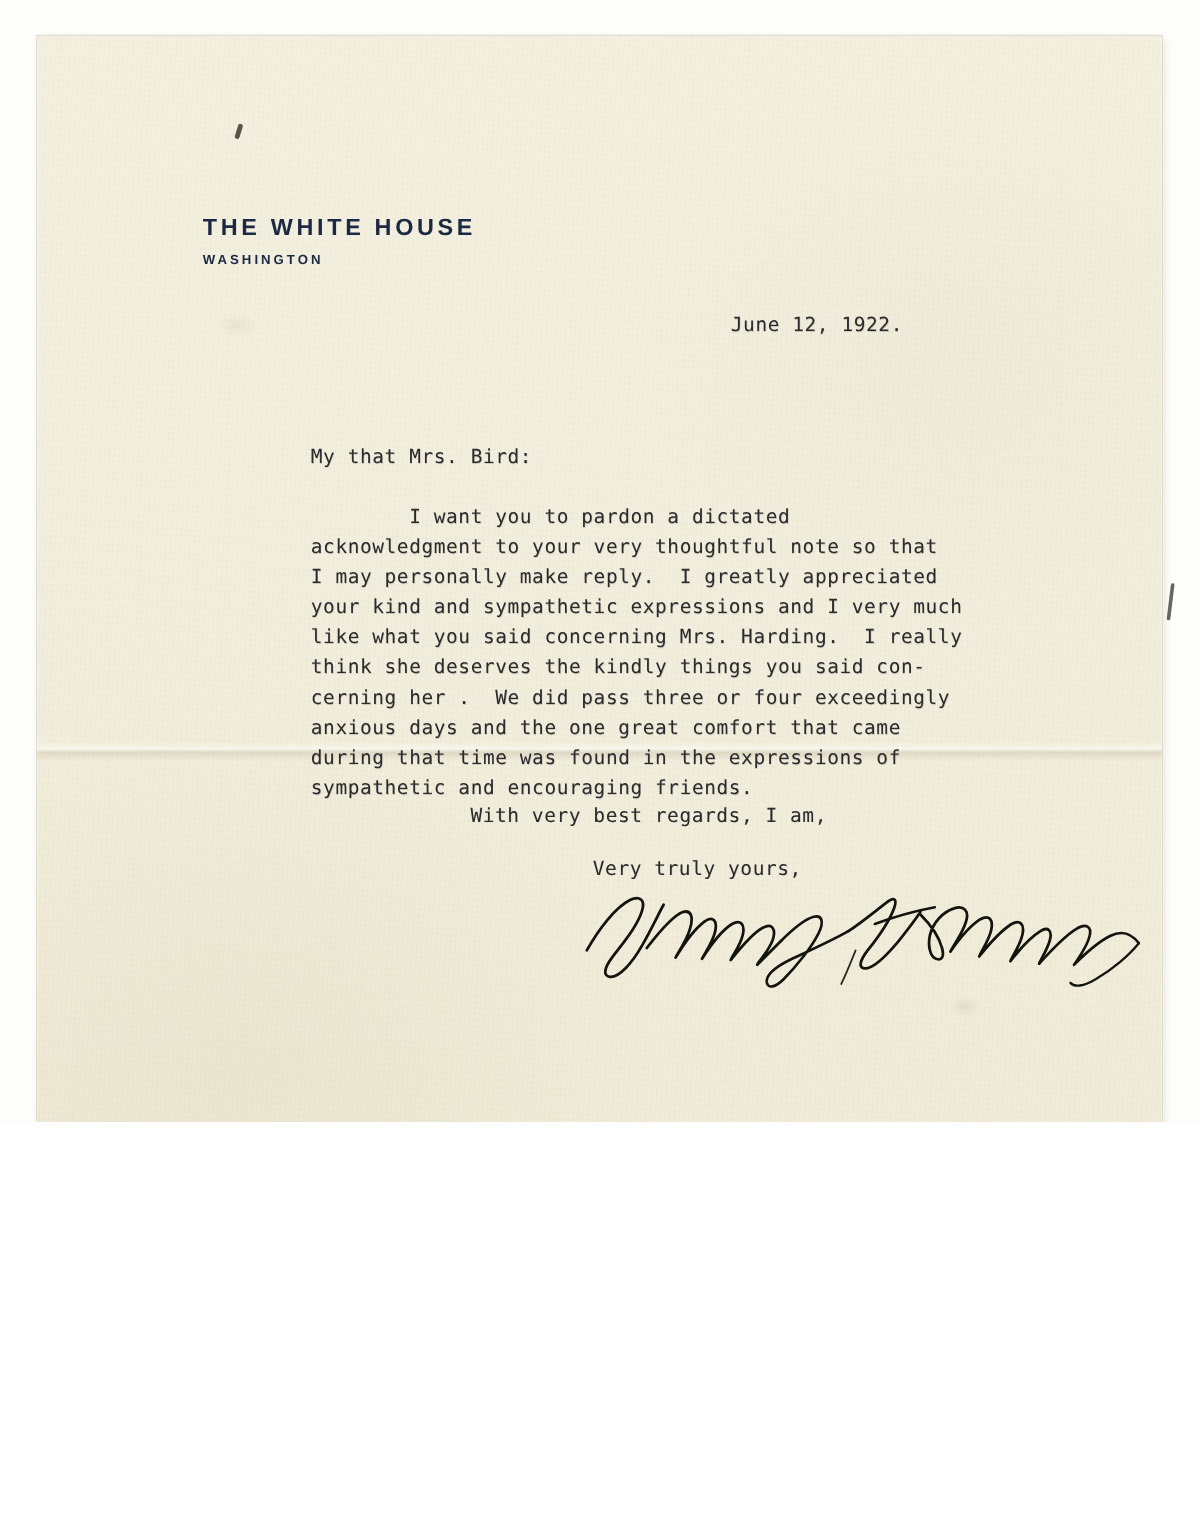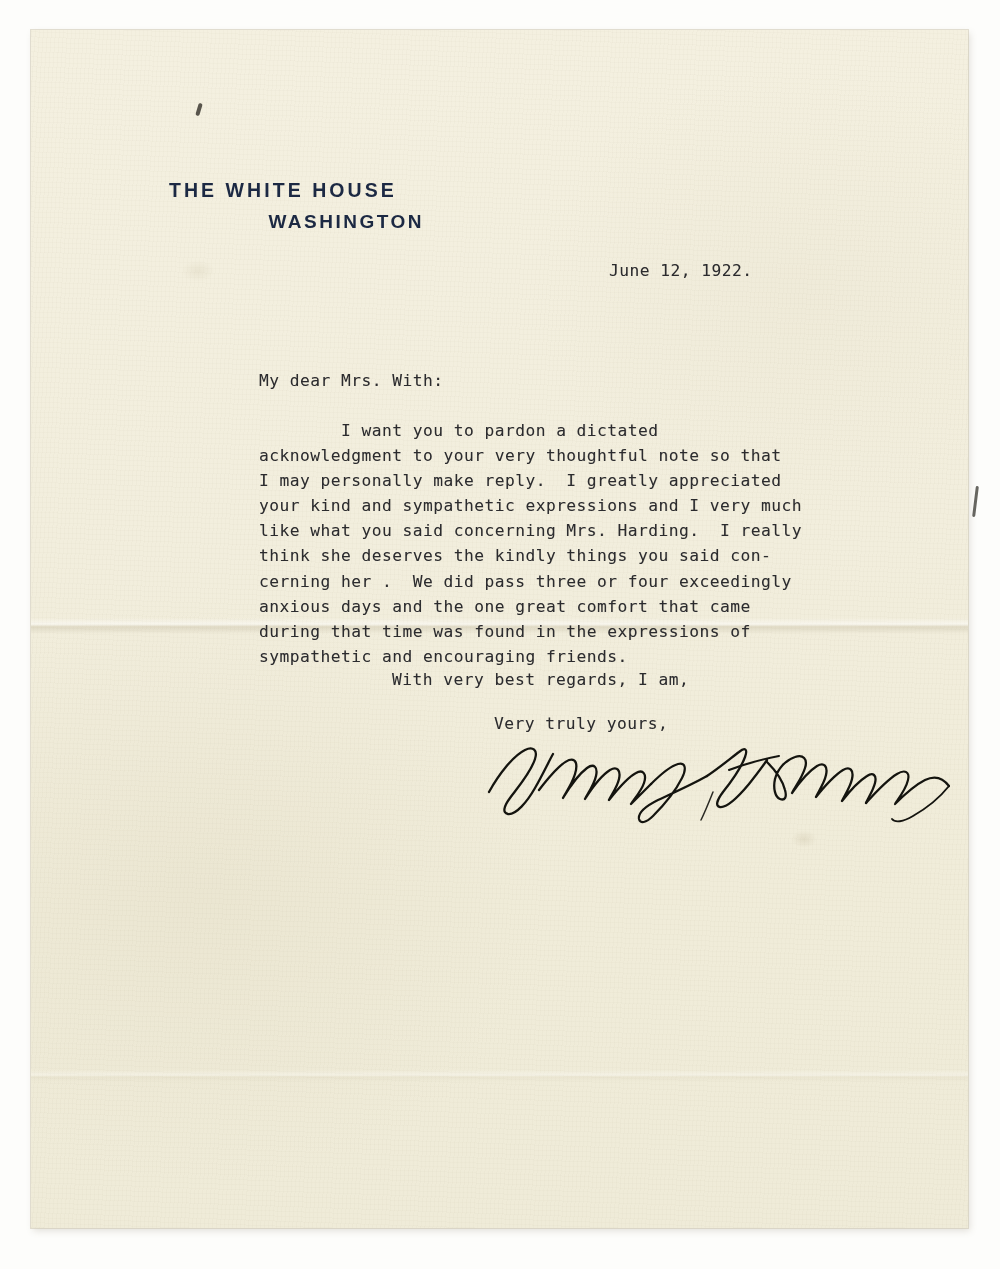--- a/index.html
+++ b/index.html
@@ -3,21 +3,21 @@
 <meta charset="utf-8">
 <style>
   html, body {
     margin: 0;
     padding: 0;
     background: #ffffff;
   }
   #scan {
     position: relative;
     width: 1000px;
-    height: 1269px;
+    height: 935px;
     background: #fdfdfb;
     overflow: hidden;
     font-family: "Liberation Sans", sans-serif;
   }
   
   #sheet {
     position: absolute;
     left: 31px;
     top: 30px;
     width: 937px;
@@ -80,25 +80,25 @@
   #lh-title {
     font-size: 19.5px;
     font-weight: 700;
     letter-spacing: 3.05px;
     color: #1c2943;
     white-space: nowrap;
     line-height: 1;
   }
   #lh-sub {
     margin-top: 11px;
-    font-size: 19px;
+    font-size: 11px;
     font-weight: 700;
     letter-spacing: 2.5px;
     color: #1c2943;
-    text-align: right;
+    text-align: left;
     padding-right: 1px;
     line-height: 1;
   }
   
   .tw {
     position: absolute;
     font-family: "DejaVu Sans Mono", "Liberation Mono", monospace;
     color: #2b2b2e;
     font-size: 16.2px;
     letter-spacing: 0.5px;
@@ -161,21 +161,21 @@
     <div class="blemish" style="left:150px; top:230px; width:34px; height:22px;
                 background:radial-gradient(ellipse at center, rgba(199,190,162,0.22), rgba(199,190,162,0) 70%);"></div>
 
     <div id="letterhead">
       <div id="lh-title">THE WHITE HOUSE</div>
       <div id="lh-sub">WASHINGTON</div>
     </div>
 
     <div class="tw" id="date-line">June 12, 1922.</div>
 
-    <div class="tw" id="salutation">My dear Mrs. With:</div>
+    <div class="tw" id="salutation">My that Mrs. Bird:</div>
 
     <div class="tw" id="body">        I want you to pardon a dictated
 acknowledgment to your very thoughtful note so that
 I may personally make reply.  I greatly appreciated
 your kind and sympathetic expressions and I very much
 like what you said concerning Mrs. Harding.  I really
 think she deserves the kindly things you said con-
 cerning her .  We did pass three or four exceedingly
 anxious days and the one great comfort that came
 during that time was found in the expressions of

